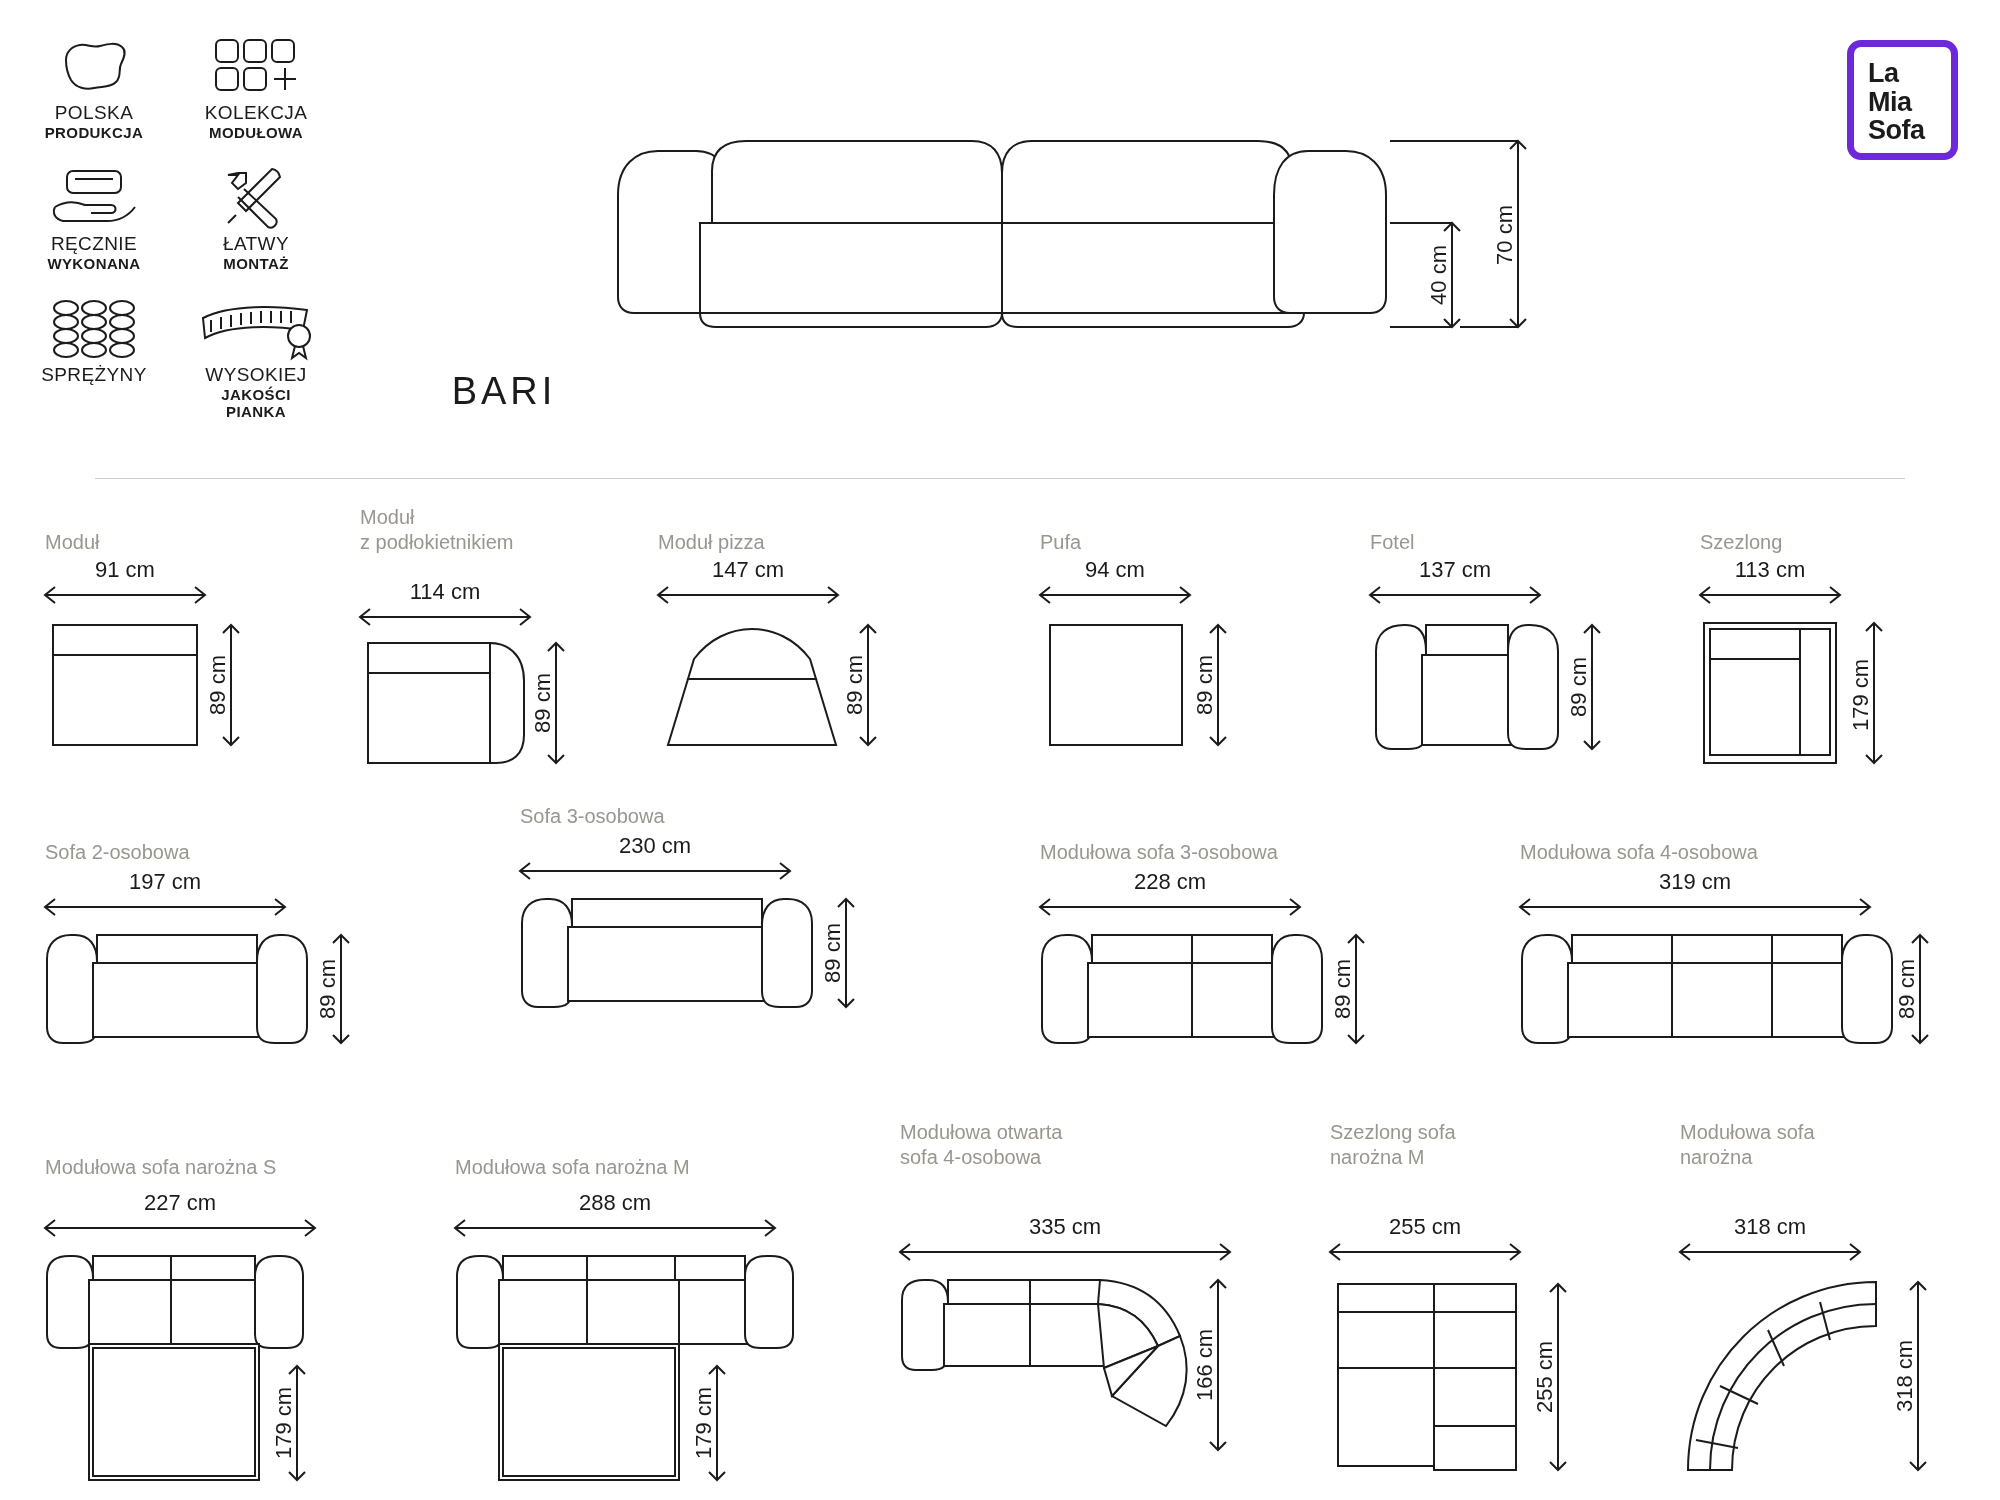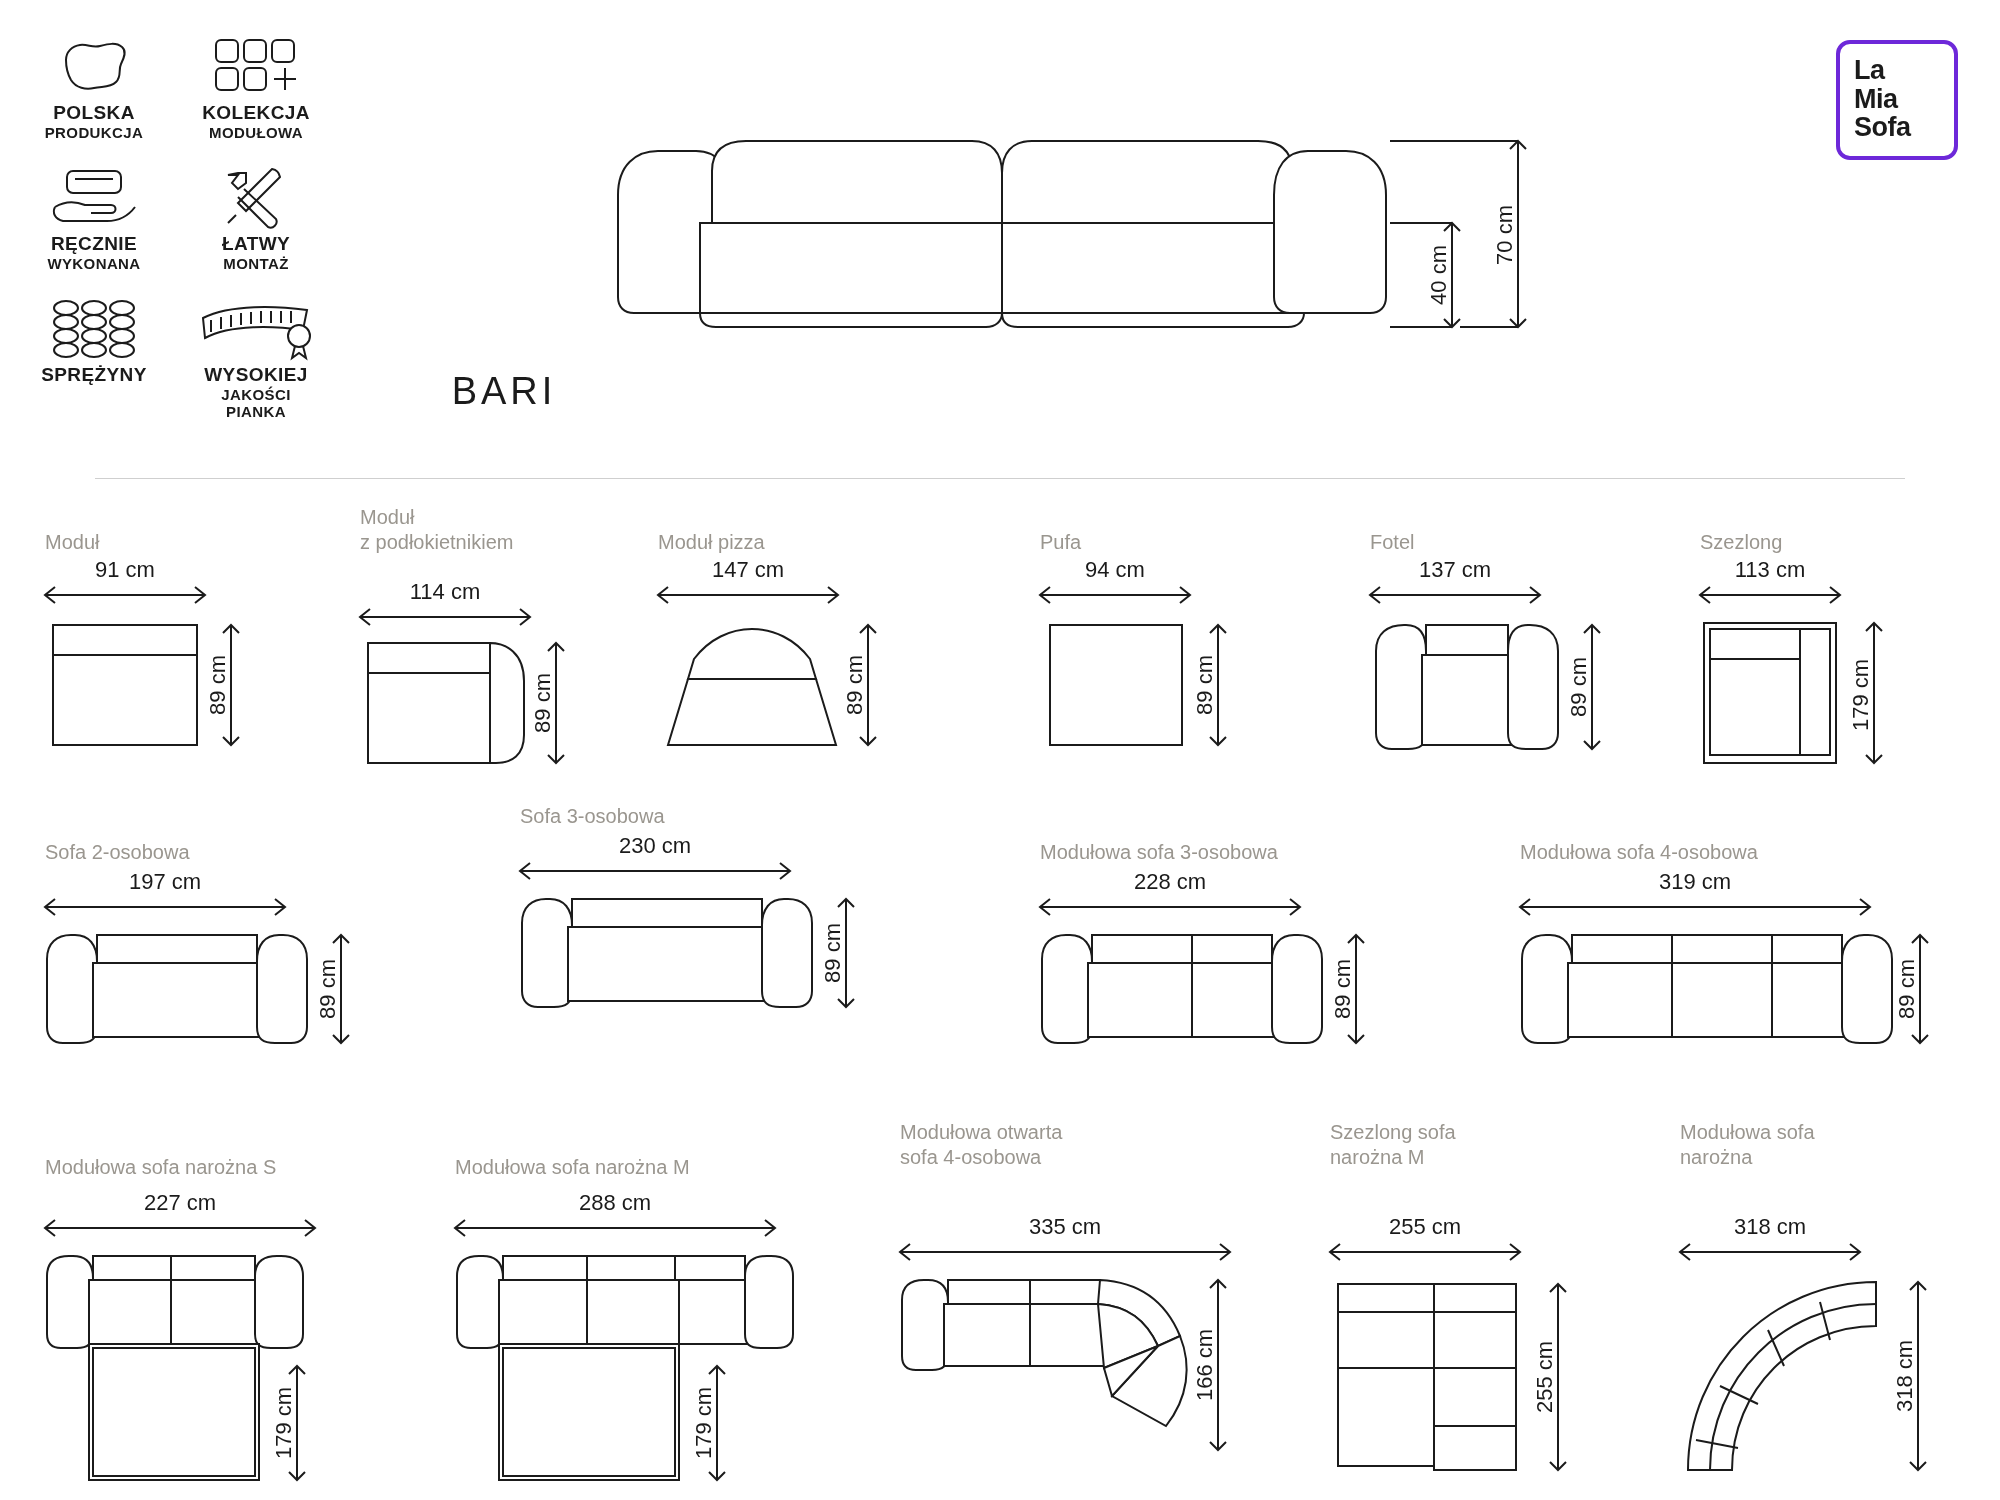--- a/index.html
+++ b/index.html
@@ -41,44 +41,44 @@
     text-align: center;
   }
   .feat .ico {
     height: 72px;
     display: flex;
     align-items: center;
     justify-content: center;
   }
   .feat .l1 {
     font-size: 19px;
-    font-weight: bold;
+    font-weight: normal;
     letter-spacing: .4px;
     line-height: 1.15;
     color: #1b1b1b;
     text-align: center;
   }
   .feat .l2 {
     font-size: 15px;
     font-weight: bold;
     letter-spacing: .4px;
     line-height: 1.15;
     color: #1b1b1b;
   }
   .feat.small .l1 { font-size: 19px; }
   .feat.small .l2 { font-size: 15px; }
 
   
   #logo {
     position: absolute;
     right: 42px;
     top: 40px;
-    width: 122px;
+    width: 111px;
     height: 120px;
-    border: 4px solid #6d28d9;
+    border: 7px solid #6d28d9;
     border-radius: 14px;
     box-sizing: border-box;
     padding: 12px 0 0 14px;
   }
   #logo div {
     font-size: 27px;
     font-weight: bold;
     line-height: 1.06;
     color: #1b1b1b;
     letter-spacing: -0.5px;

